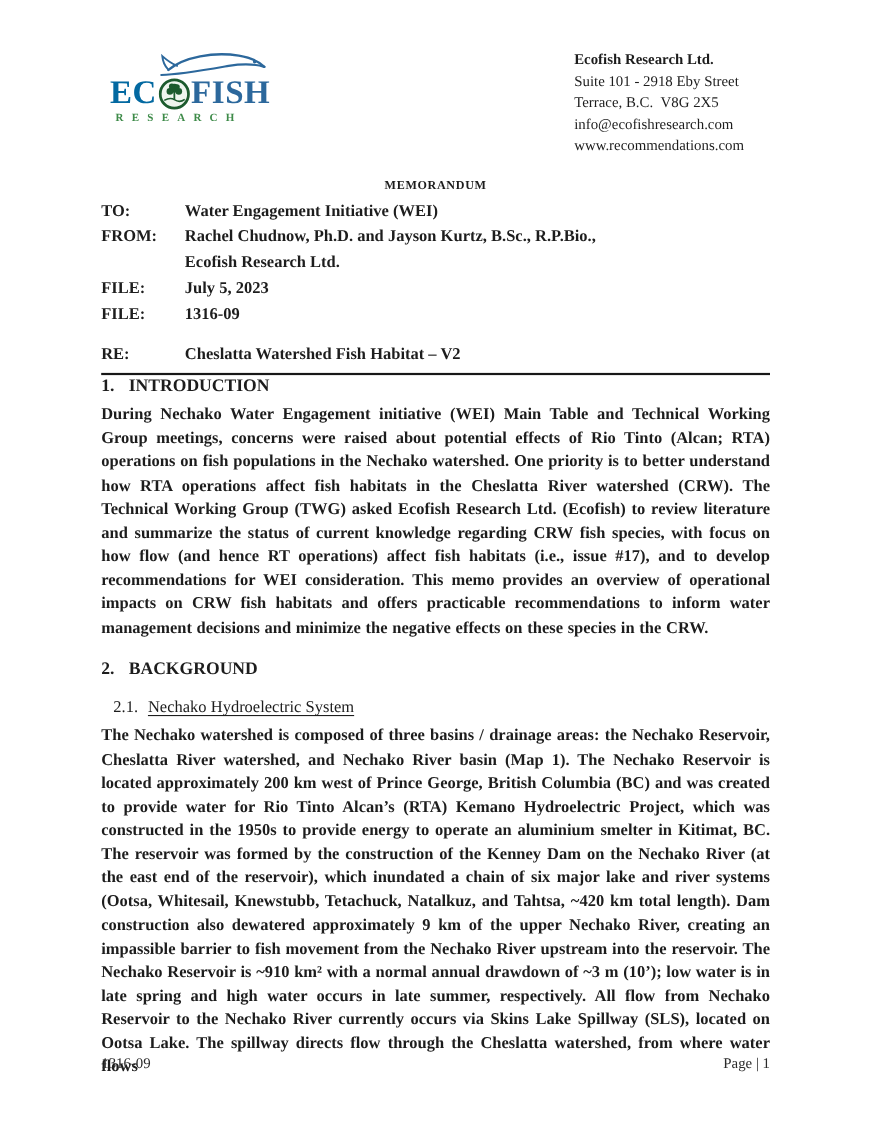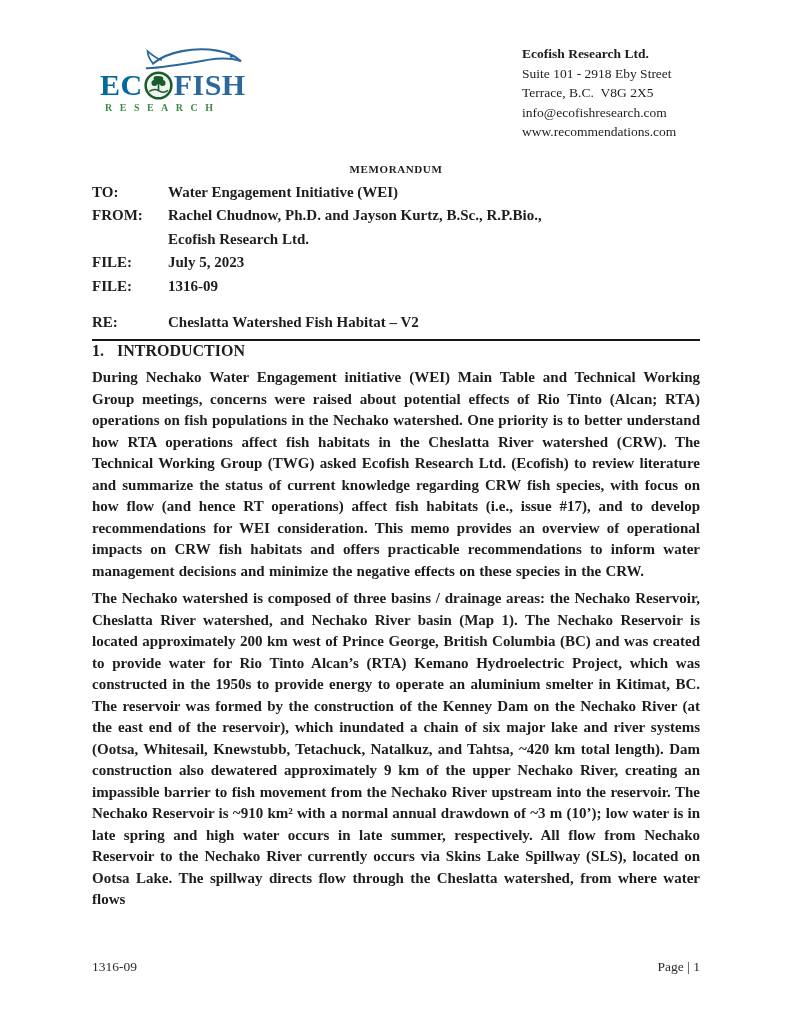--- a/index.html
+++ b/index.html
@@ -178,21 +178,27 @@
       </div>
     </div>
 
     <hr class="rule">
 
     <div class="sec-heading">
       <span class="sec-num">1.</span><span>INTRODUCTION</span>
     </div>
     <p class="body">During Nechako Water Engagement initiative (WEI) Main Table and Technical Working Group meetings, concerns were raised about potential effects of Rio Tinto (Alcan; RTA) operations on fish populations in the Nechako watershed. One priority is to better understand how RTA operations affect fish habitats in the Cheslatta River watershed (CRW). The Technical Working Group (TWG) asked Ecofish Research Ltd. (Ecofish) to review literature and summarize the status of current knowledge regarding CRW fish species, with focus on how flow (and hence RT operations) affect fish habitats (i.e., issue #17), and to develop recommendations for WEI consideration. This memo provides an overview of operational impacts on CRW fish habitats and offers practicable recommendations to inform water management decisions and minimize the negative effects on these species in the CRW.</p>
 
-
+    <div class="sec-heading sec2">
+      <span class="sec-num">2.</span><span>BACKGROUND</span>
+    </div>
+
+    <div class="subsec-heading">
+      <span class="subsec-num">2.1.</span><span class="subsec-title">Nechako Hydroelectric System</span>
+    </div>
     <p class="body">The Nechako watershed is composed of three basins / drainage areas: the Nechako Reservoir, Cheslatta River watershed, and Nechako River basin (Map 1). The Nechako Reservoir is located approximately 200 km west of Prince George, British Columbia (BC) and was created to provide water for Rio Tinto Alcan’s (RTA) Kemano Hydroelectric Project, which was constructed in the 1950s to provide energy to operate an aluminium smelter in Kitimat, BC. The reservoir was formed by the construction of the Kenney Dam on the Nechako River (at the east end of the reservoir), which inundated a chain of six major lake and river systems (Ootsa, Whitesail, Knewstubb, Tetachuck, Natalkuz, and Tahtsa, ~420 km total length). Dam construction also dewatered approximately 9 km of the upper Nechako River, creating an impassible barrier to fish movement from the Nechako River upstream into the reservoir. The Nechako Reservoir is ~910 km² with a normal annual drawdown of ~3 m (10’); low water is in late spring and high water occurs in late summer, respectively. All flow from Nechako Reservoir to the Nechako River currently occurs via Skins Lake Spillway (SLS), located on Ootsa Lake. The spillway directs flow through the Cheslatta watershed, from where water flows</p>
 
   </main>
 
   <footer class="footer">
     <span>1316-09</span>
     <span>Page | 1</span>
   </footer>
 
 </div>

